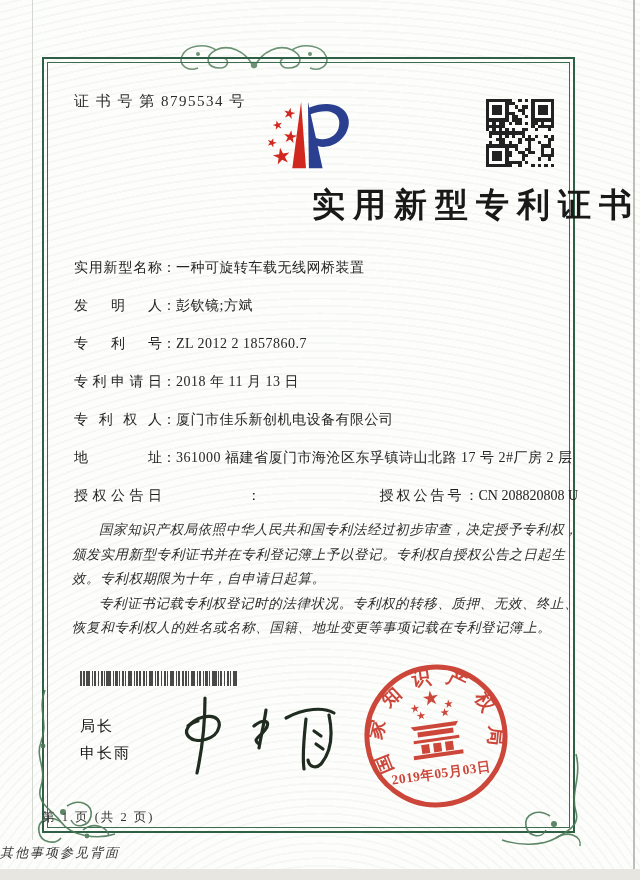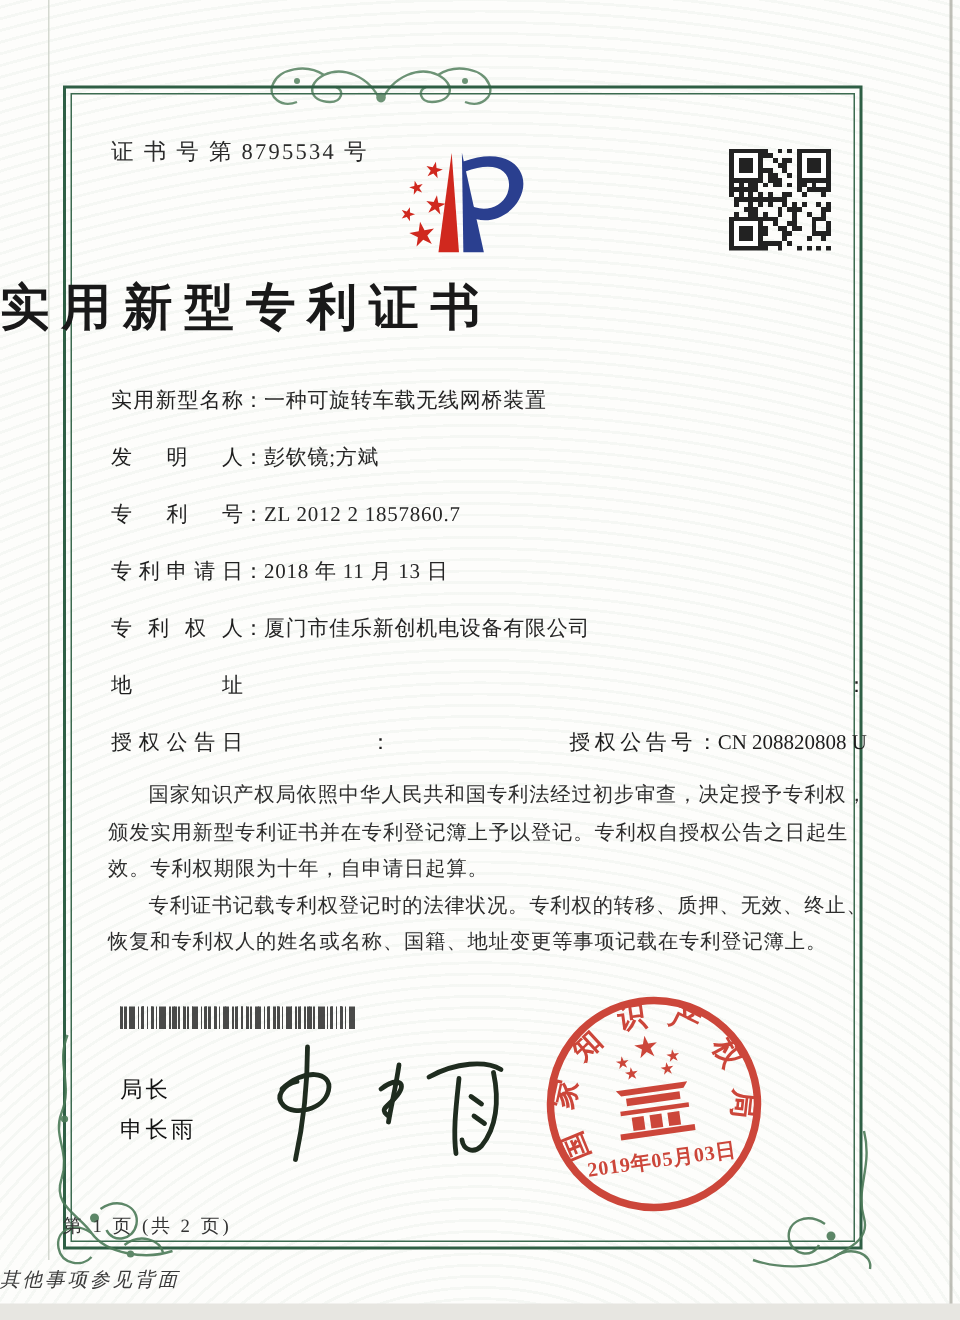--- a/index.html
+++ b/index.html
@@ -21,39 +21,39 @@
 
   .frame{position:absolute;left:42px;top:57px;width:529px;height:772px;border:2.5px solid #2f5f45;}
   .frame-inner{position:absolute;inset:3px;border:1px solid #3c6b50;}
 
   .cert-number{position:absolute;left:74px;top:92px;font-size:15px;letter-spacing:1.5px;color:#2b2b2b;}
 
   .logo{position:absolute;left:246px;top:94px;}
   .qr{position:absolute;left:486px;top:99px;width:68px;height:68px;}
 
   .title{
-    position:absolute;left:0;right:0;top:183px;text-align:left;
+    position:absolute;left:0;right:0;top:183px;text-align:right;
     font-size:33px;font-weight:bold;letter-spacing:8px;color:#191919;
   }
 
   .fields{position:absolute;left:74px;right:62px;top:257px;font-size:14px;}
   .field-row{display:flex;margin-bottom:17px;line-height:21px;justify-content:space-between;}
   .field-label{
     flex:0 0 88px;display:inline-block;text-align:justify;text-align-last:justify;
     color:#1f1f1f;
   }
   .colon{flex:0 0 14px;}
   .field-value{flex:1;letter-spacing:.5px;color:#262626;}
   .pair2{margin-left:34px;white-space:nowrap;}
   .pair2 .glabel{letter-spacing:3px;}
 
   .paragraphs{position:absolute;left:72px;right:60px;top:518px;}
   .paragraphs p{
     margin:0;font-size:13.5px;line-height:24.5px;text-indent:2em;
-    letter-spacing:.6px;color:#2e2e2e;
+    font-style:italic;letter-spacing:.6px;color:#2e2e2e;
   }
 
   .barcode{
     position:absolute;left:80px;top:671px;width:158px;height:15px;opacity:.85;
     background:
       repeating-linear-gradient(90deg,#2b2b2b 0 1px,rgba(0,0,0,0) 1px 3px),
       repeating-linear-gradient(90deg,#2b2b2b 0 2px,rgba(0,0,0,0) 2px 7px),
       repeating-linear-gradient(90deg,rgba(0,0,0,0) 0 4px,#2b2b2b 4px 5px,rgba(0,0,0,0) 5px 11px);
   }
 
@@ -300,20 +300,21 @@
         <span class="field-value">2018 年 11 月 13 日</span>
     </div>
     <div class="field-row">
       <span class="field-label">专利权人</span>
         <span class="colon">：</span>
         <span class="field-value">厦门市佳乐新创机电设备有限公司</span>
     </div>
     <div class="field-row">
       <span class="field-label">地址</span>
         <span class="colon">：</span>
+        <span class="field-value">361000 福建省厦门市海沧区东孚镇诗山北路 17 号 2#厂房 2 层</span>
     </div>
     <div class="field-row">
       <span class="field-label">授权公告日</span>
         <span class="colon">：</span>
       <span class="pair2"><span class="glabel">授权公告号</span><span>：</span><span>CN 208820808 U</span></span>
     </div>
   </div>
 
   <div class="paragraphs">
     <p>国家知识产权局依照中华人民共和国专利法经过初步审查，决定授予专利权，颁发实用新型专利证书并在专利登记簿上予以登记。专利权自授权公告之日起生效。专利权期限为十年，自申请日起算。</p>

